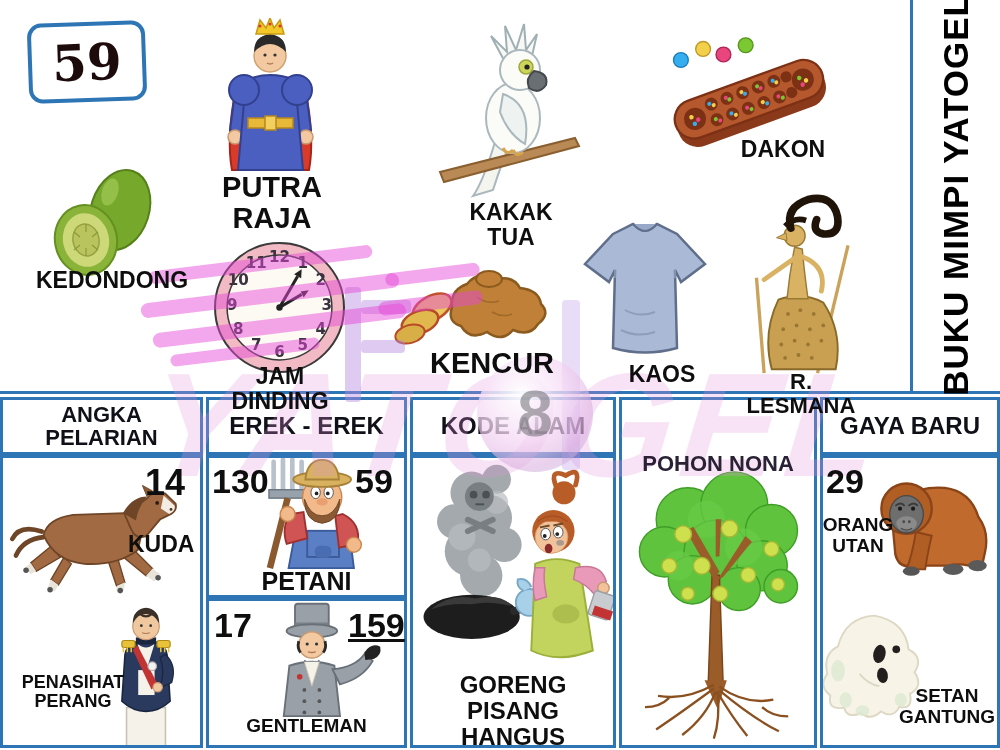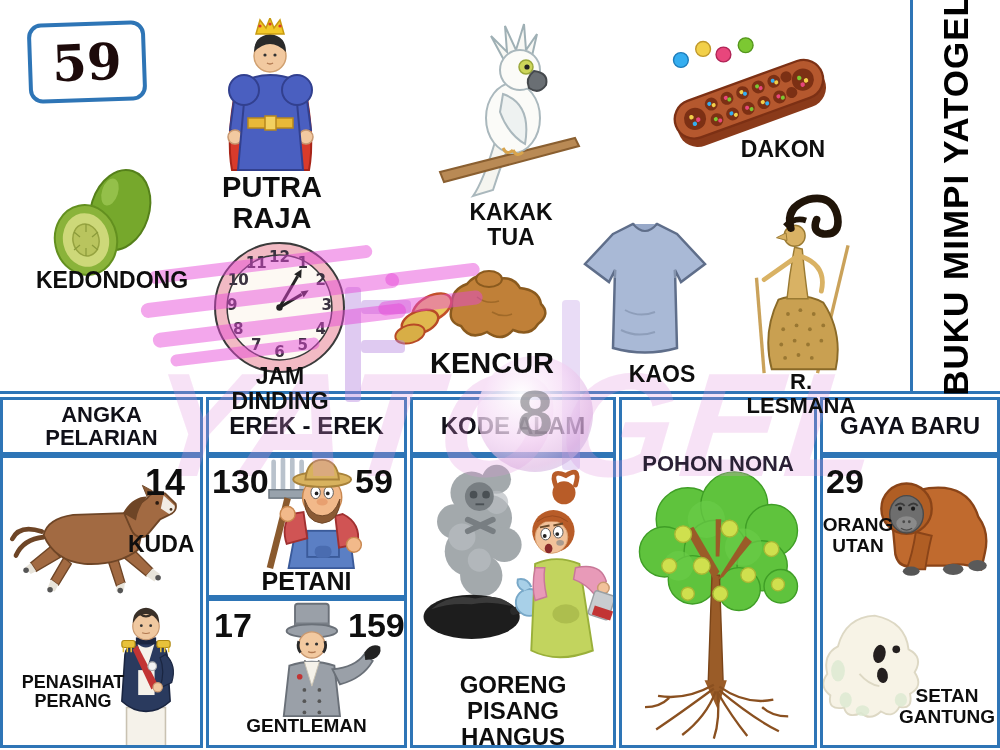--- a/index.html
+++ b/index.html
@@ -343,21 +343,21 @@
     <ellipse cx="107" cy="37" rx="5" ry="6.5" fill="#fff" stroke="#555" stroke-width="1"></ellipse>
   <circle cx="94" cy="38" r="2" fill="#222"></circle>
     <circle cx="106" cy="38" r="2" fill="#222"></circle>
   <ellipse cx="100" cy="47" rx="6" ry="4" fill="#e8a070"></ellipse>
   <ellipse cx="100" cy="23" rx="31" ry="8" fill="#d8b25e" stroke="#a8823a" stroke-width="2"></ellipse>
   <path d="M82,23 Q84,2 100,2 Q116,2 118,23 Z" fill="#d8b25e" stroke="#a8823a" stroke-width="2"></path>
 </svg>
 <div class="lbl ctr" style="left:206px;top:568px;width:201px;font-size:25px;">PETANI</div>
 
 <div class="num" style="left:214px;top:606px;font-size:34px;">17</div>
-<div class="num" style="left:348px;top:606px;font-size:34px;">159</div>
+<div class="num" style="left:348px;top:606px;font-size:34px;text-decoration:underline;">159</div>
 <svg class="illus" style="left:235px;top:600px;" width="150" height="118" viewBox="0 0 160 126">
   <rect x="64" y="4" width="36" height="28" rx="3" fill="#9aa0a8" stroke="#6a7078" stroke-width="2"></rect>
   <rect x="64" y="24" width="36" height="6" fill="#7a8088"></rect>
   <ellipse cx="82" cy="33" rx="27" ry="7" fill="#9aa0a8" stroke="#6a7078" stroke-width="2"></ellipse>
   <circle cx="82" cy="48" r="14" fill="#f2c9a0" stroke="#c89870" stroke-width="1.5"></circle>
   <path d="M68,44 q-2,8 2,12 M96,44 q2,8 -2,12" stroke="#2a2a2a" stroke-width="3" fill="none"></path>
   <circle cx="77" cy="47" r="1.7" fill="#333"></circle>
     <circle cx="87" cy="47" r="1.7" fill="#333"></circle>
   <path d="M78,55 Q82,57 86,55" stroke="#b07850" stroke-width="1.5" fill="none"></path>
   <path d="M74,64 L82,68 L90,64 L90,72 L82,69 L74,72 Z" fill="#222"></path>

